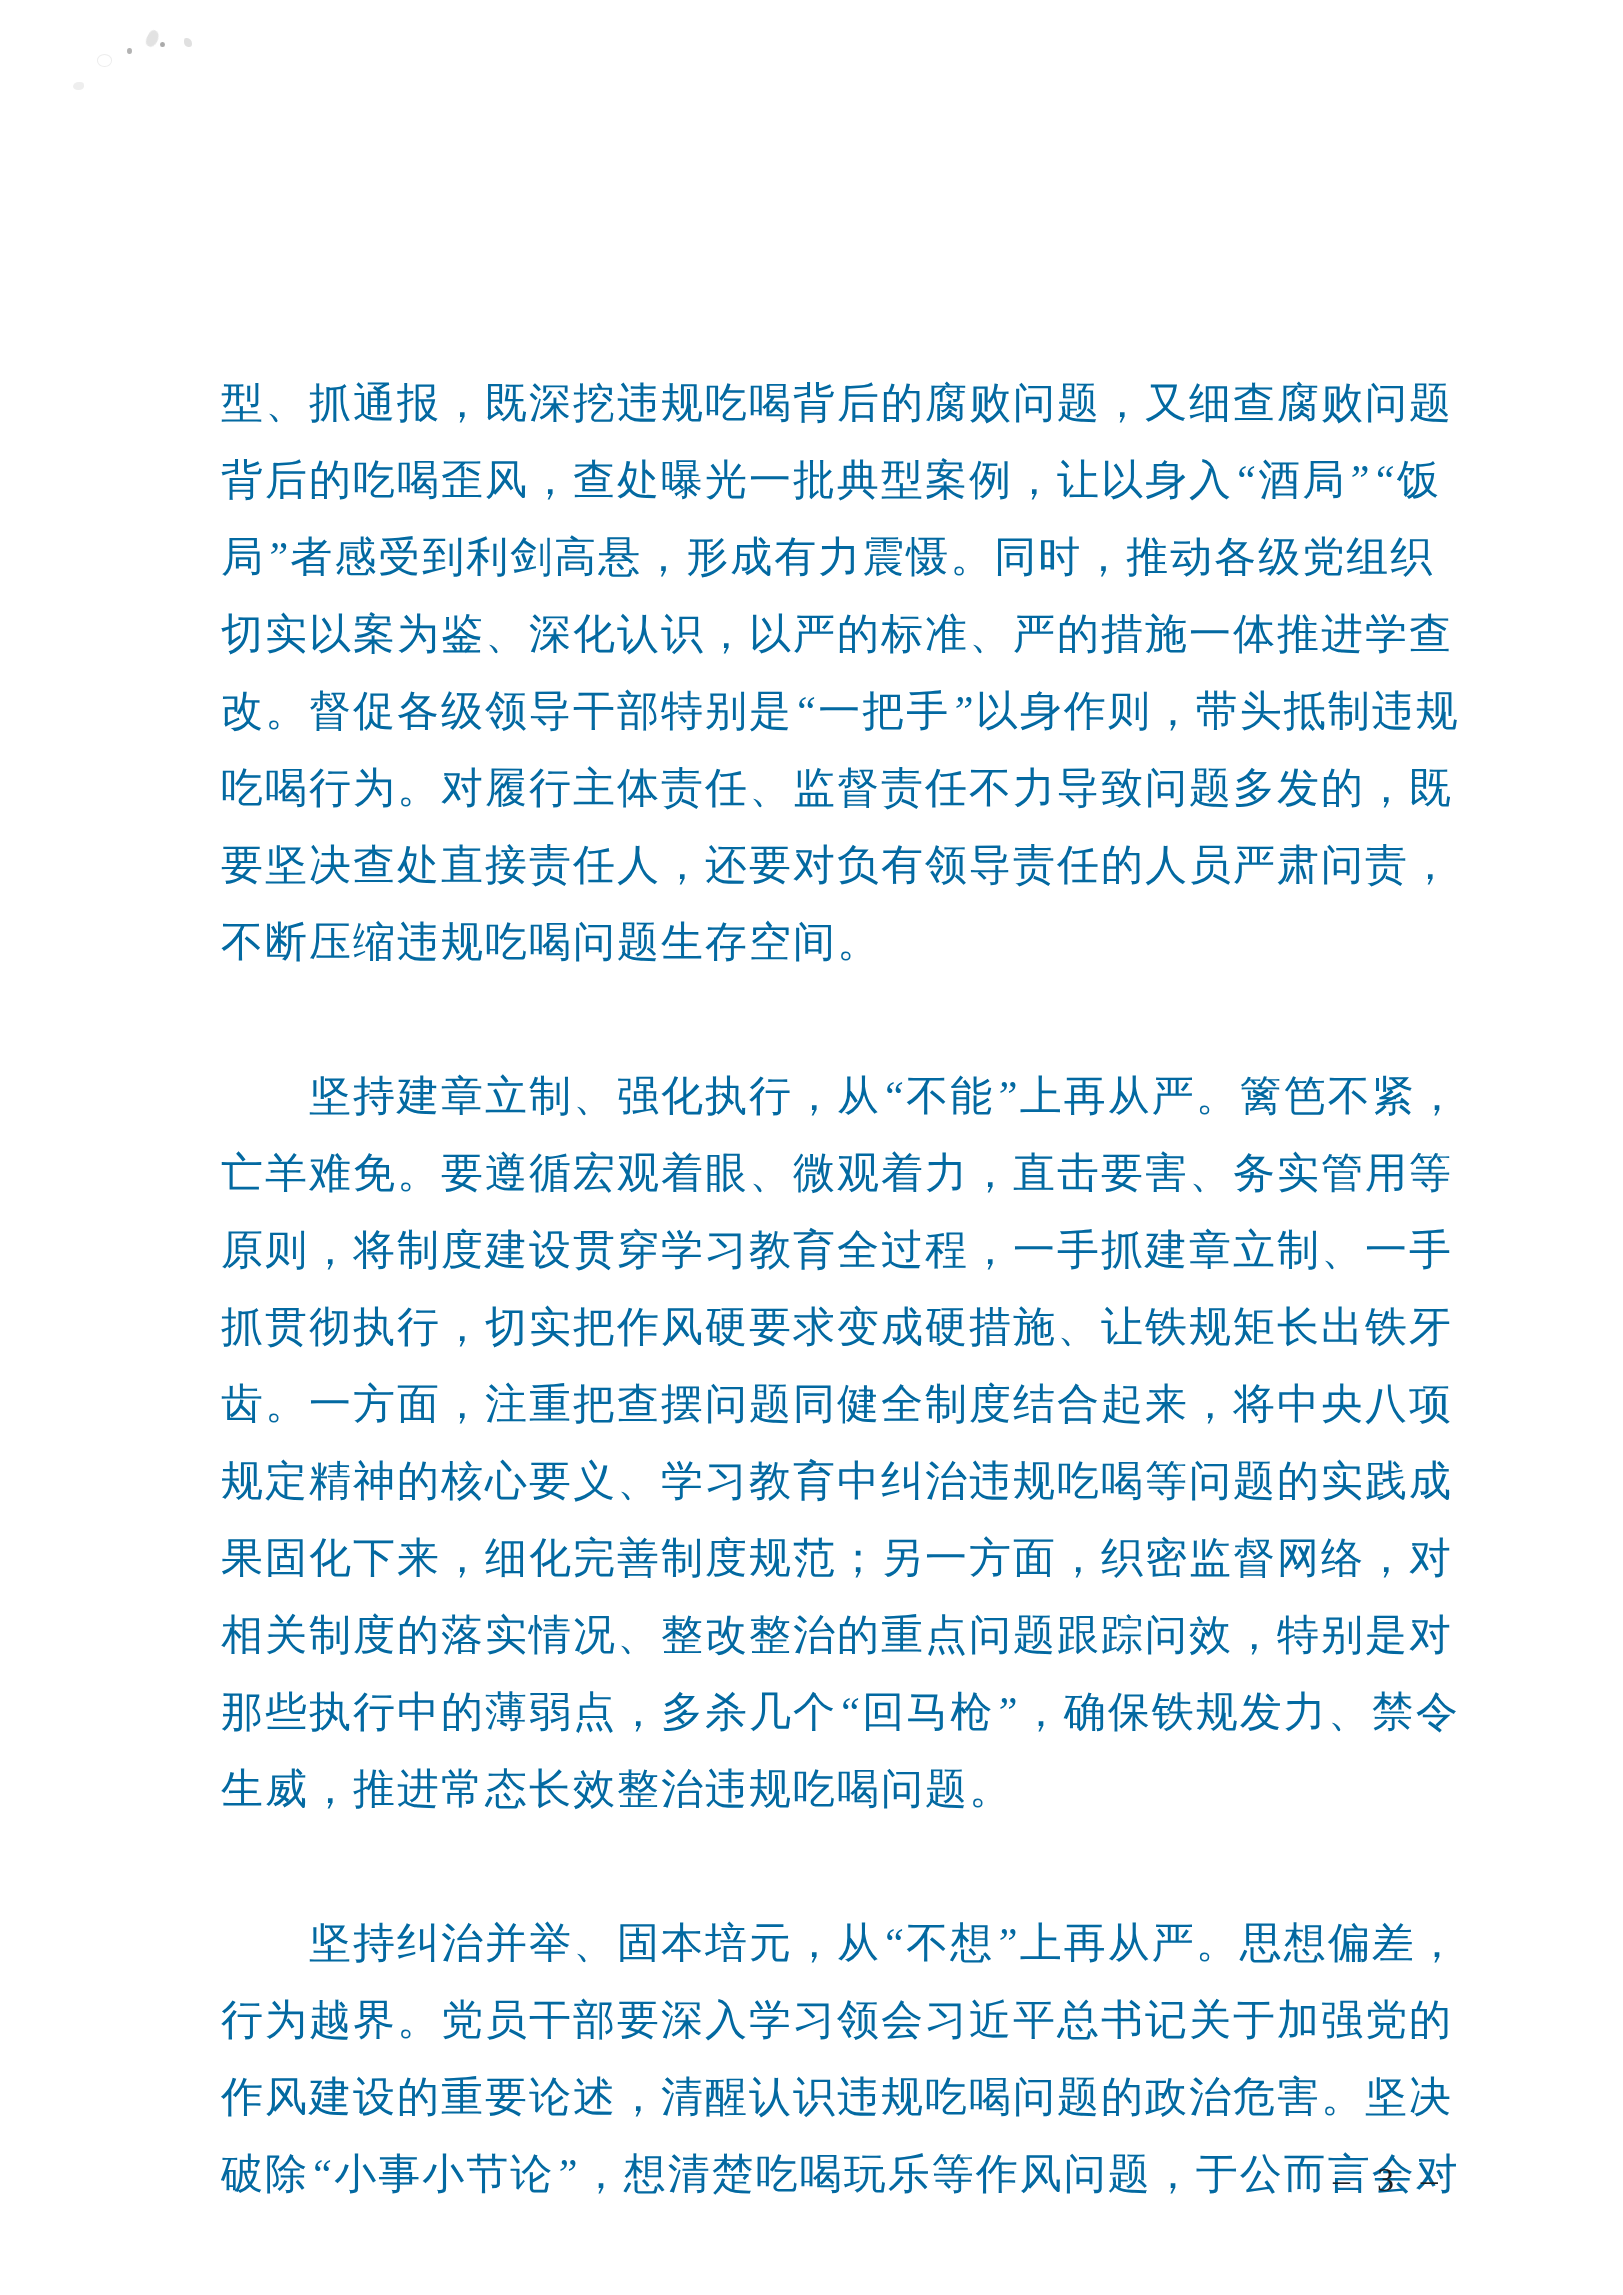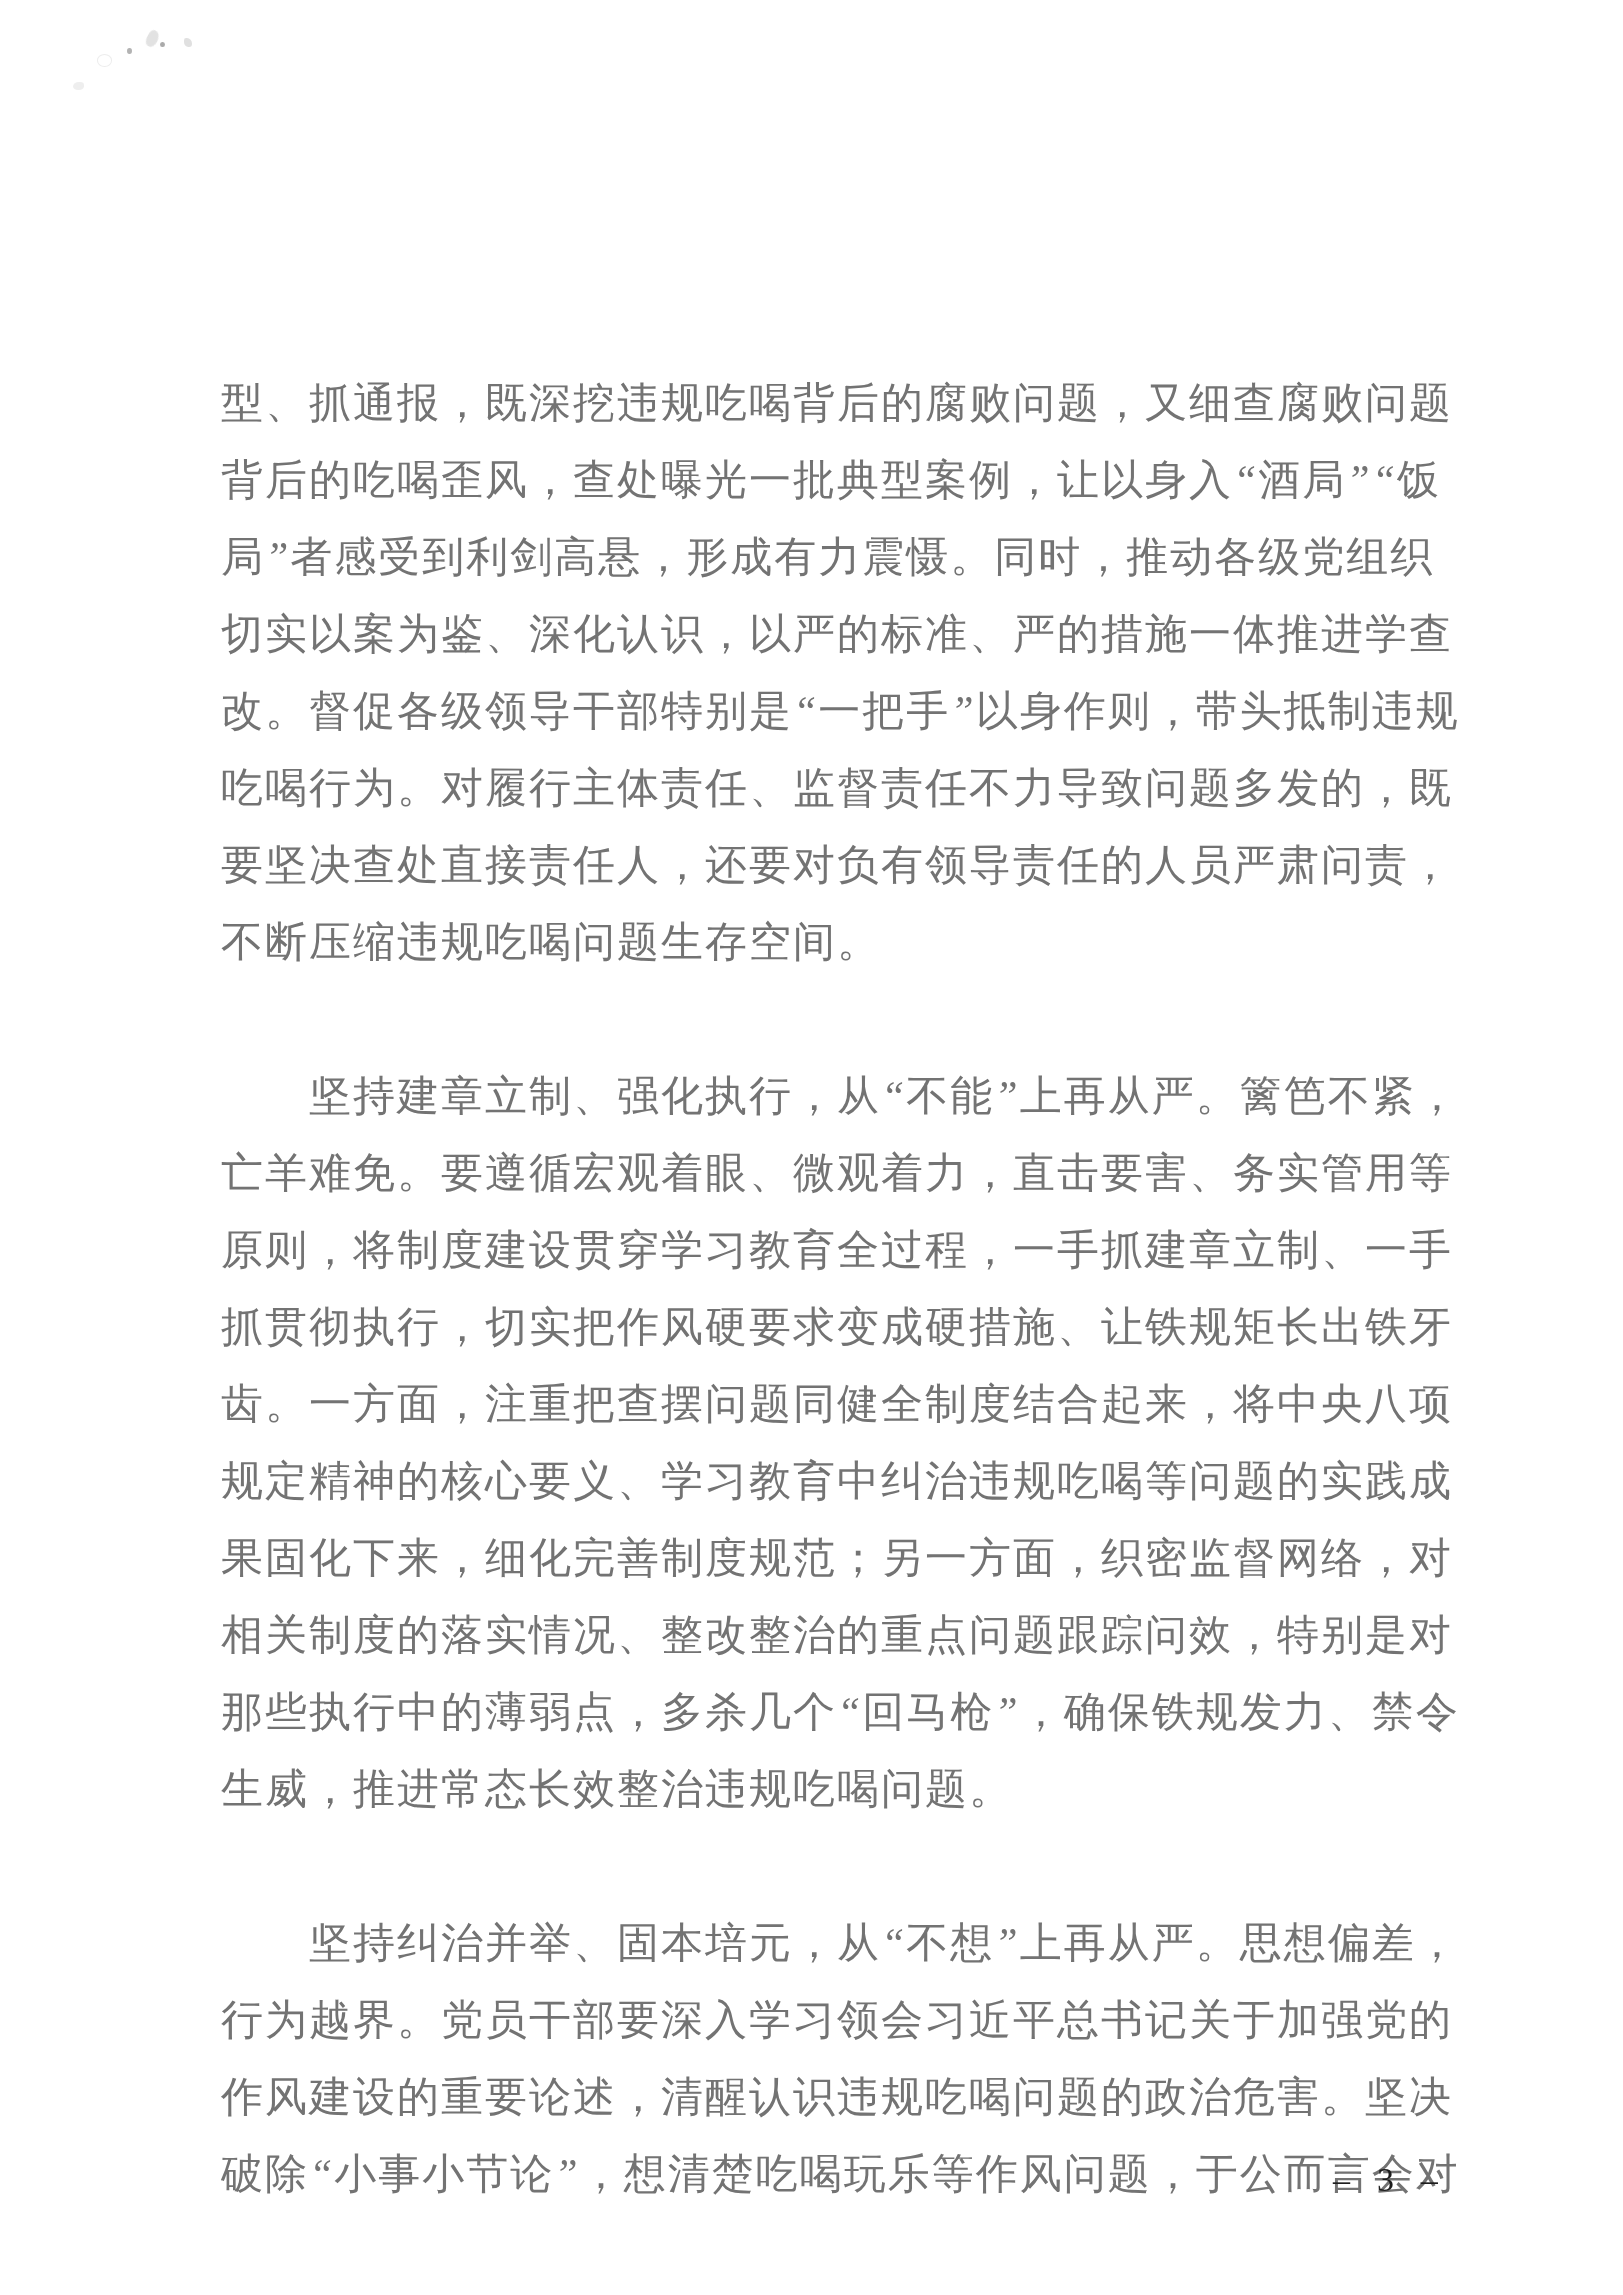--- a/index.html
+++ b/index.html
@@ -16,21 +16,21 @@
     font-family: "Liberation Serif", "DejaVu Serif", serif;
   }
   .body-text {
     position: absolute;
     left: 221px;
     top: 288px;
     width: 1309px;
     font-size: 42px;
     line-height: 77px;
     letter-spacing: 2px;
-    color: #737373;
+    color: #0369a1;
     font-style: oblique 7deg;
     white-space: pre-line;
     word-break: keep-all;
   }
   .body-text p {
     margin: 0;
     padding: 0;
   }
   .page-number {
     position: absolute;

